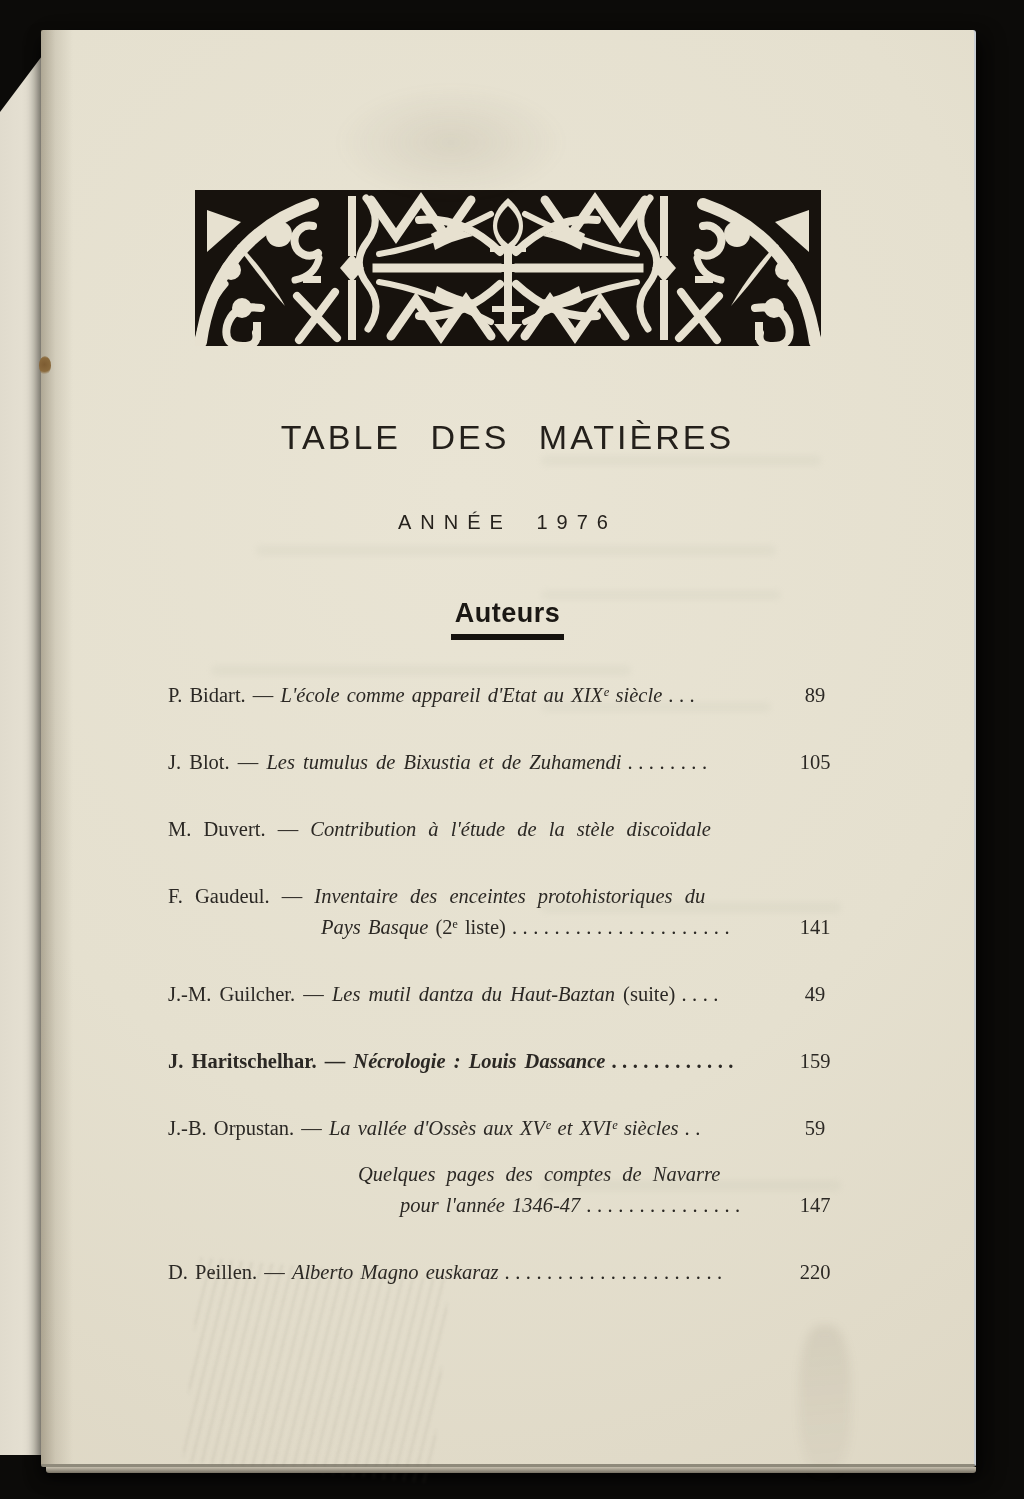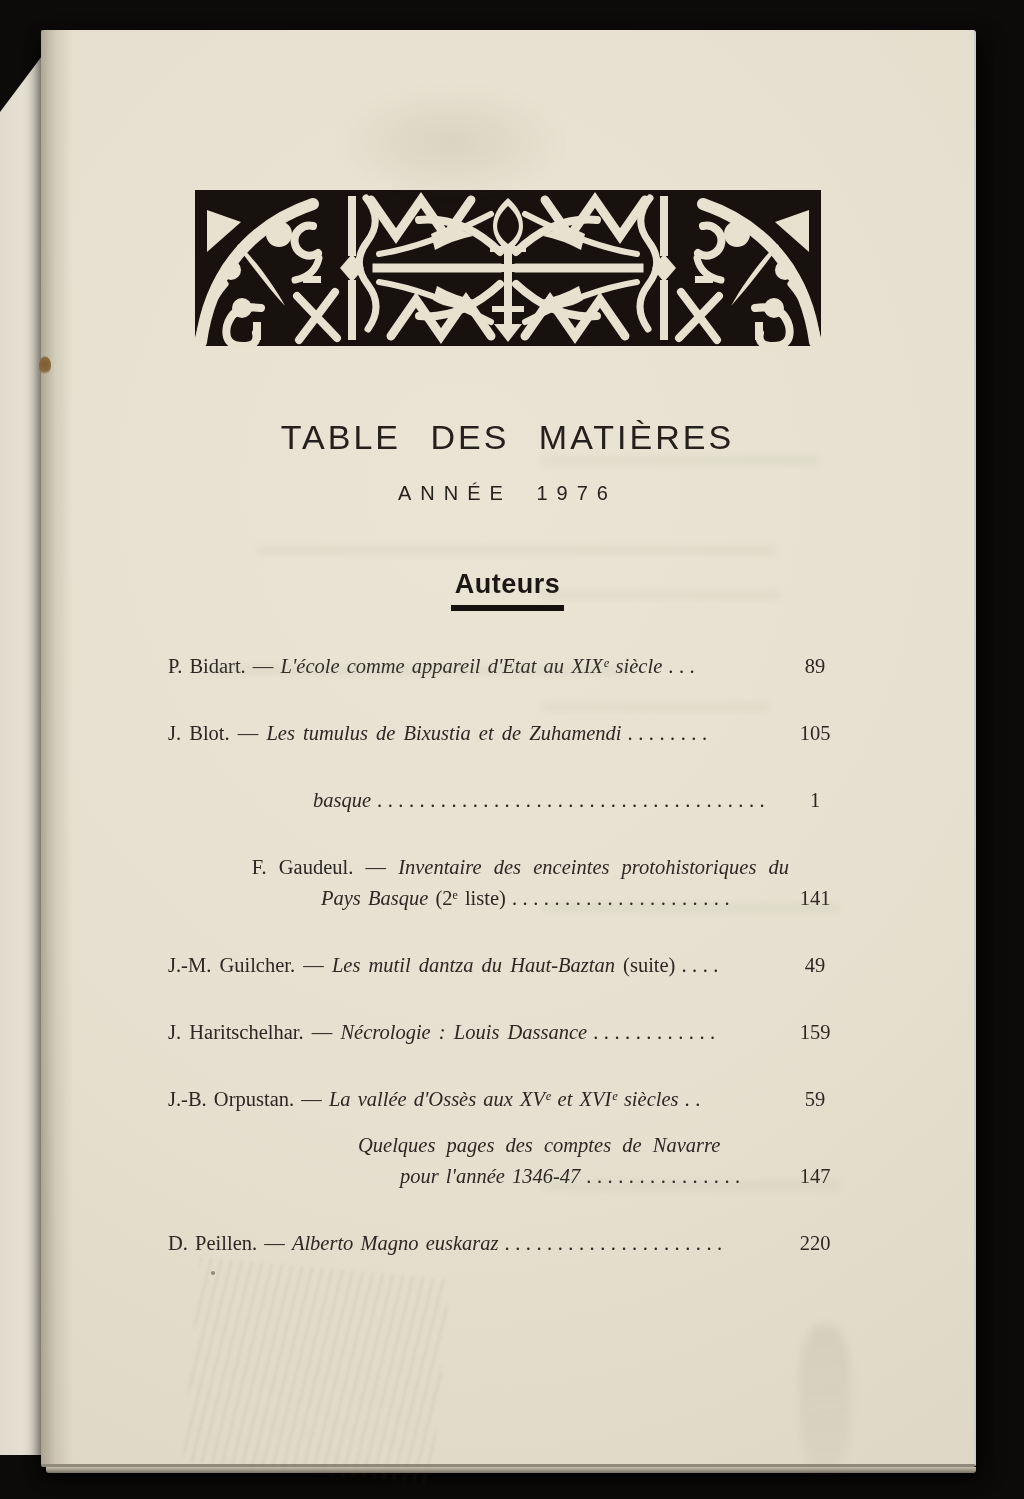--- a/index.html
+++ b/index.html
@@ -54,21 +54,21 @@
   .ornament{width:626px;height:156px;margin:160px auto 0;}
   .ornament svg{display:block;}
 
   
   .title{
     margin:74px 0 0;text-align:center;color:#24201b;
     font-family:"Liberation Sans","DejaVu Sans",sans-serif;font-weight:400;
     font-size:34px;line-height:34px;letter-spacing:3px;word-spacing:17px;
   }
   .year{
-    margin:29px 0 0;text-align:center;color:#26221d;
+    margin:58px 0 0;text-align:center;color:#26221d;
     font-family:"Liberation Sans","DejaVu Sans",sans-serif;font-weight:400;
     font-size:20px;line-height:20px;letter-spacing:9px;word-spacing:10px;
   }
   .auteurs{margin:68px 0 0;text-align:center;font-weight:normal;}
   .auteurs span{
     display:inline-block;color:#1b1814;
     font-family:"Liberation Sans","DejaVu Sans",sans-serif;font-weight:700;
     font-size:27px;line-height:27px;letter-spacing:.5px;
     border-bottom:6px solid #15120e;padding:0 4px 7px;text-align:center;
   }
@@ -173,43 +173,43 @@
         </div>
       </div>
       <div class="entry">
         <div class="line">
           <span class="content" style="word-spacing: 3px;"><span class="rm">J. Blot. — </span><span class="it">Les tumulus de Bixustia et de Zuhamendi</span><span class="dots">........</span></span>
           <span class="pg">105</span>
         </div>
       </div>
       <div class="entry">
         <div class="line">
-          <span class="content" style="padding-left: 145px;"><span class="it">basque</span><span class="dots">.....................................</span></span>
-          <span class="pg">1</span>
-        </div>
-      </div>
-      <div class="entry">
-        <div class="line">
-          <span class="content" style="word-spacing: 7px; text-align: right;"><span class="rm">F. Gaudeul. — </span><span class="it">Inventaire des enceintes protohistoriques du</span></span>
+          <span class="content" style="word-spacing: 7px;"><span class="rm">M. Duvert. — </span><span class="it">Contribution à l'étude de la stèle discoïdale</span></span>
+          <span class="pg"></span>
+        </div>
+      </div>
+      <div class="entry">
+        <div class="line">
+          <span class="content" style="word-spacing: 7px;"><span class="rm">F. Gaudeul. — </span><span class="it">Inventaire des enceintes protohistoriques du</span></span>
           <span class="pg"></span>
         </div>
         <div class="line">
           <span class="content" style="padding-left: 153px; word-spacing: 2px;"><span class="it">Pays Basque</span><span class="rm"> (2ᵉ liste)</span><span class="dots">.....................</span></span>
           <span class="pg">141</span>
         </div>
       </div>
       <div class="entry">
         <div class="line">
           <span class="content" style="word-spacing: 3px;"><span class="rm">J.-M. Guilcher. — </span><span class="it">Les mutil dantza du Haut-Baztan</span><span class="rm"> (suite)</span><span class="dots">....</span></span>
           <span class="pg">49</span>
         </div>
       </div>
       <div class="entry">
         <div class="line">
-          <span class="content" style="word-spacing: 3px;"><span class="rm">J. Haritschelhar. — </span><span class="it">Nécrologie : Louis Dassance</span><span class="dots">............</span></span>
+          <span class="content" style="word-spacing: 3px; font-weight: bold;"><span class="rm">J. Haritschelhar. — </span><span class="it">Nécrologie : Louis Dassance</span><span class="dots">............</span></span>
           <span class="pg">159</span>
         </div>
       </div>
       <div class="entry">
         <div class="line">
           <span class="content" style="word-spacing: 2px;"><span class="rm">J.-B. Orpustan. — </span><span class="it">La vallée d'Ossès aux XVᵉ et XVIᵉ siècles</span><span class="dots">..</span></span>
           <span class="pg">59</span>
         </div>
       </div>
       <div class="entry tight">

